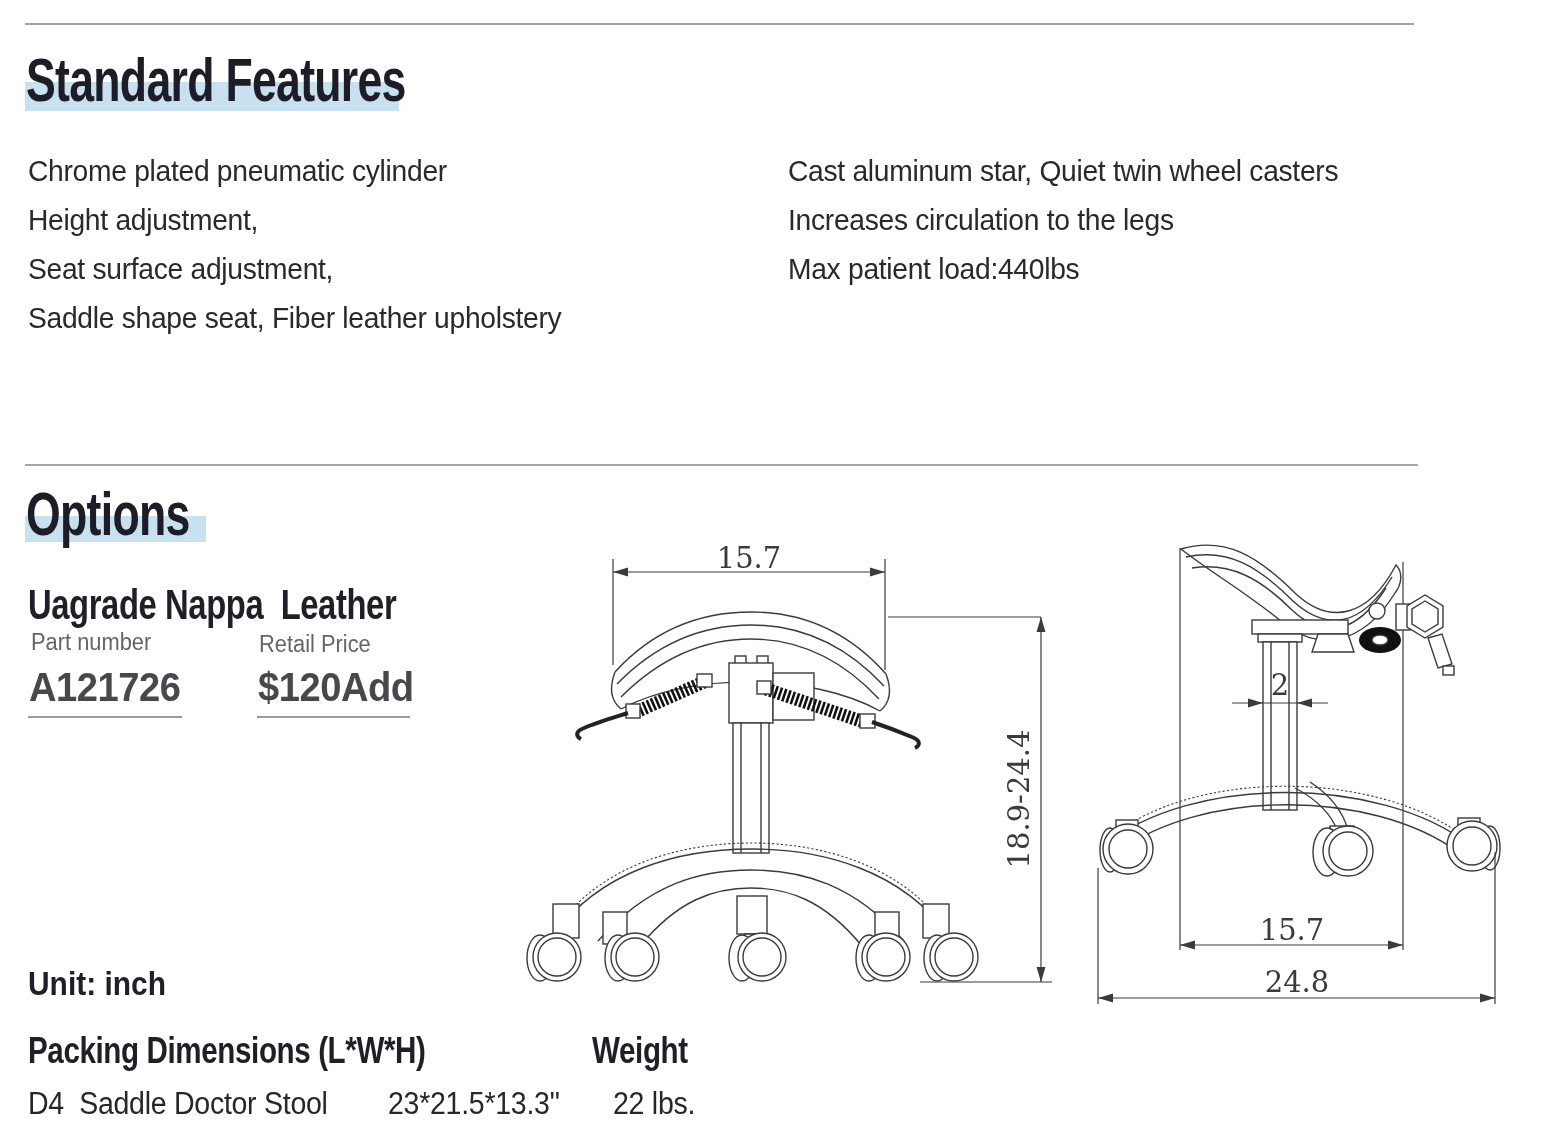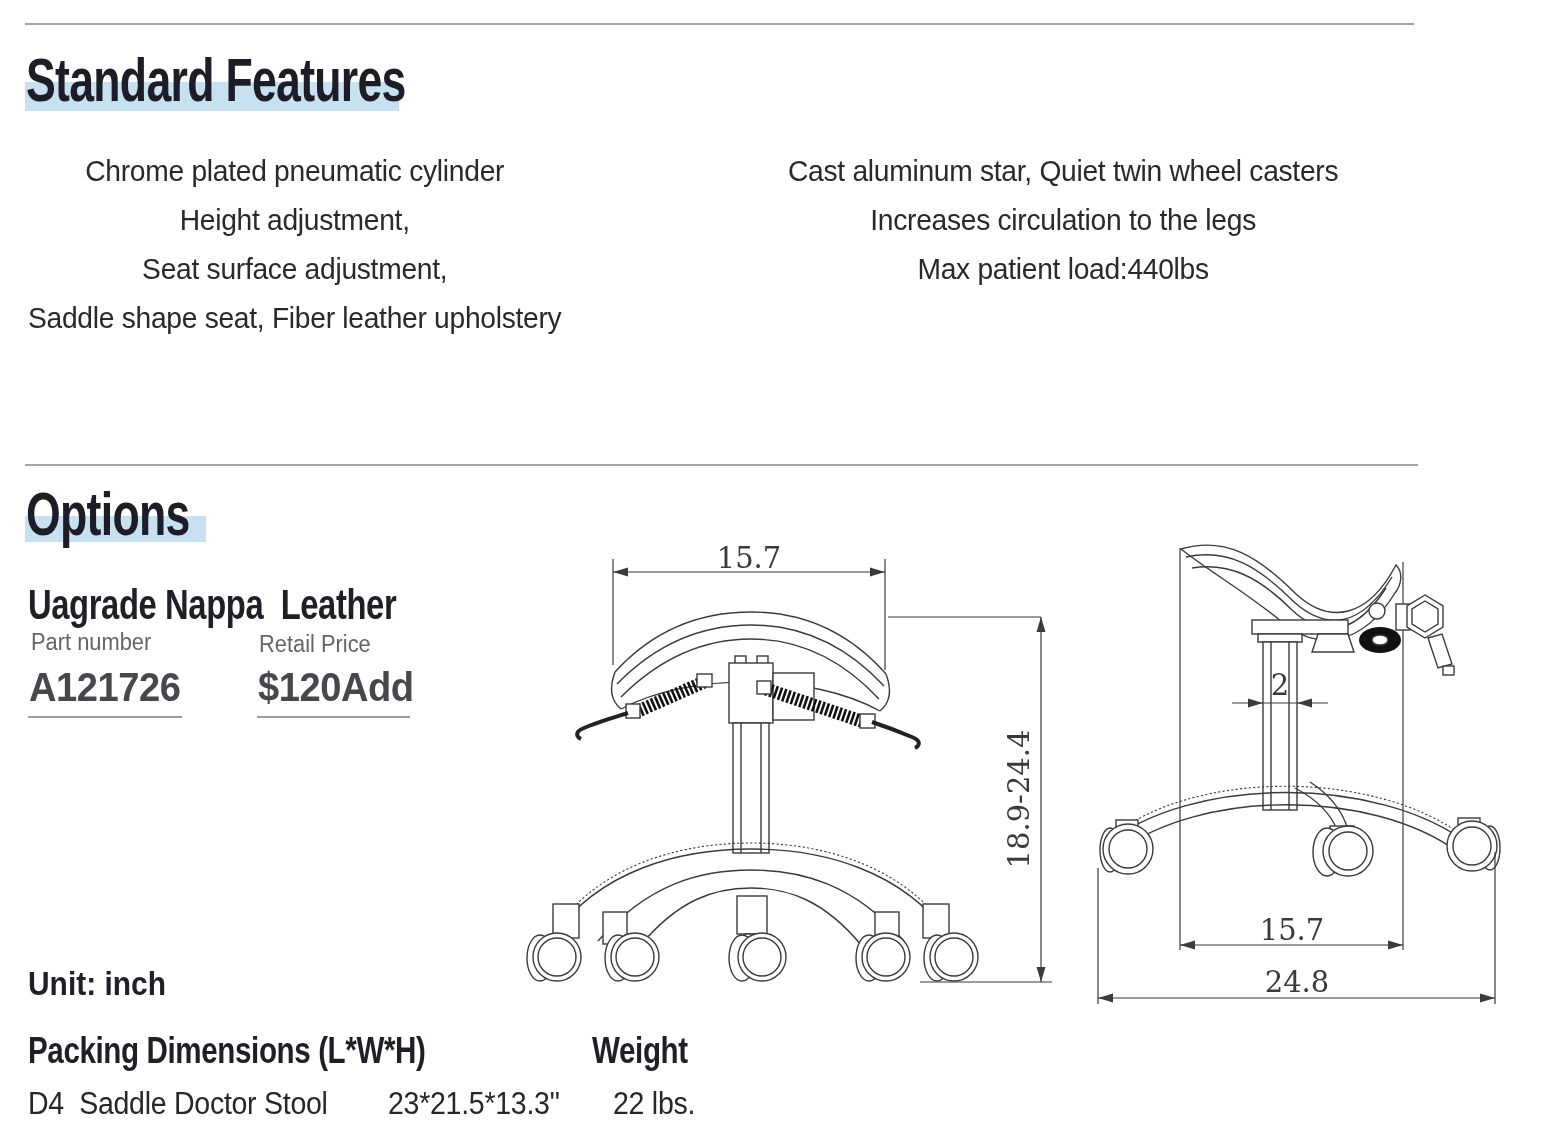--- a/index.html
+++ b/index.html
@@ -1,17 +1,17 @@
 <!DOCTYPE html>
 <html><head>
 <meta charset="utf-8">
 <style>
   html,body{margin:0;padding:0;background:#ffffff;}
   .page{position:relative;width:1548px;height:1148px;background:#fff;overflow:hidden;
-        font-family:"Liberation Sans",sans-serif;color:#232329;text-align:center;}
+        font-family:"Liberation Sans",sans-serif;color:#232329;}
   .rule{position:absolute;height:2px;background:#a5a5a5;}
   .hl{position:absolute;background:#c8e1f0;z-index:0;}
   .h1{position:absolute;z-index:1;font-weight:700;font-size:62px;line-height:1;color:#1d1d27;
       letter-spacing:-1px;transform:scaleX(.72);transform-origin:left top;white-space:pre;}
   .feature-col{position:absolute;font-size:30px;line-height:49px;color:#28282e;
       letter-spacing:-.3px;transform:scaleX(.94);transform-origin:left top;}
   .feature-col div{white-space:pre;}
   .product{position:absolute;font-weight:700;font-size:42px;line-height:1;color:#1f1f28;
       letter-spacing:-.5px;transform:scaleX(.78);transform-origin:left top;white-space:pre;}
   .lbl{position:absolute;font-size:23px;color:#646469;transform:scaleX(.95);transform-origin:left top;white-space:pre;}

